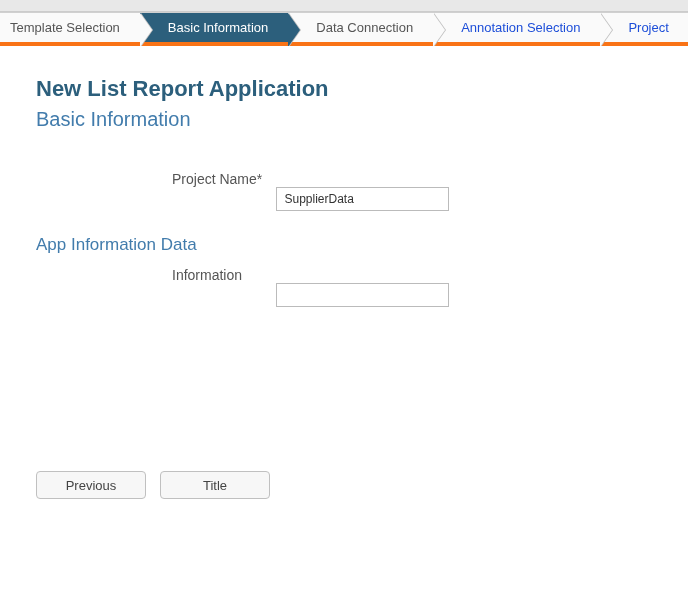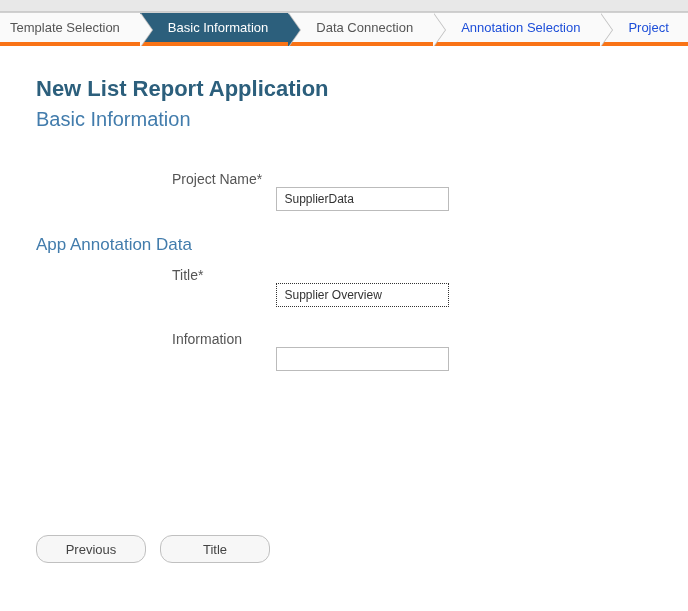--- a/index.html
+++ b/index.html
@@ -75,21 +75,21 @@
     
     .footer { display: flex; gap: 14px; padding: 120px 0 20px 36px; }
     .btn {
       min-width: 110px;
       height: 28px;
       padding: 0 18px;
       font-size: 13px;
       color: #444;
       background: #f7f7f7;
       border: 1px solid #c0c0c0;
-      border-radius: 12px;
+      border-radius: 4px;
       cursor: pointer;
     }
   </style>
 </head>
 <body>
 
 <div class="topbar"></div>
 
 <div class="wizard">
   <div class="step">
@@ -111,26 +111,22 @@
 
 <div class="content">
   <div class="heading">New List Report Application</div>
   <div class="subheading">Basic Information</div>
 
   <div class="form-row">
     <div class="label">Project Name*</div>
     <input class="input" type="text" value="SupplierData" style="">
   </div>
 
-  <div class="section-title">App Annotation Data</div>
+  <div class="section-title">App Information Data</div>
 
-  <div class="form-row">
-    <div class="label">Title*</div>
-    <input class="input focused" type="text" value="Supplier Overview" style="">
-  </div>
 
 
   <div class="form-row">
     <div class="label">Information</div>
     <input class="input" type="text" value="" style="">
   </div>
 </div>
 
 <div class="footer">
   <button class="btn">Previous</button>

